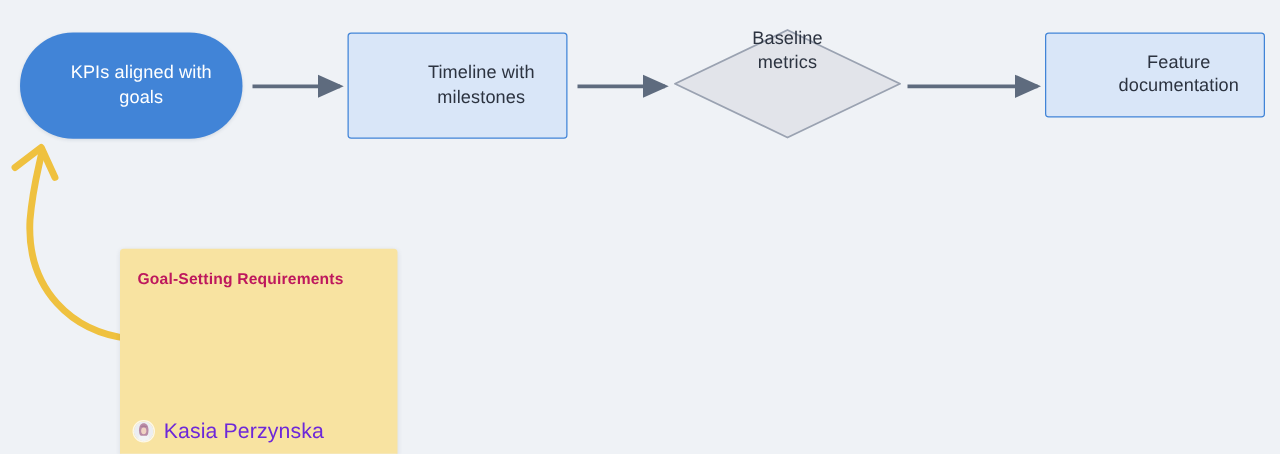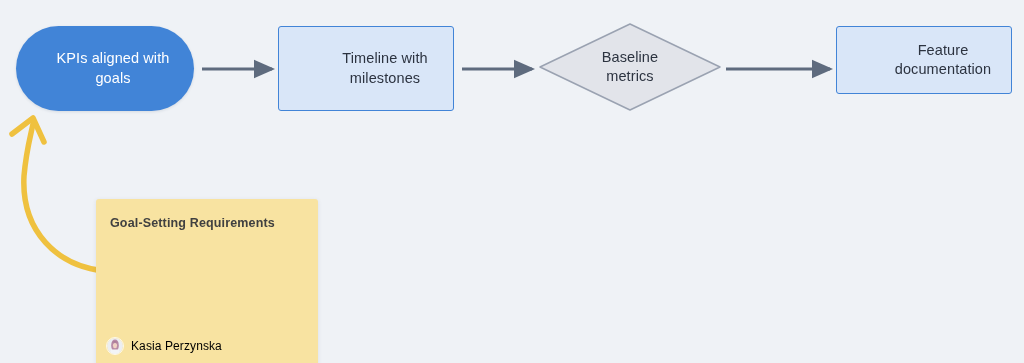--- a/index.html
+++ b/index.html
@@ -105,21 +105,20 @@
     top: 0;
   }
   .node-diamond .node-label {
     position: absolute;
     left: 0;
     top: 0;
     width: 184px;
     height: 90px;
     display: flex;
     align-items: center;
-    justify-content: center;
     flex-direction: column;
     color: #2c3340;
     font-size: 14.5px;
   }
 
   
   #sticky-note {
     position: absolute;
     left: 96px;
     top: 199px;
@@ -131,21 +130,21 @@
     box-sizing: border-box;
     overflow: hidden;
   }
   #sticky-title {
     position: absolute;
     left: 14px;
     top: 17px;
     right: 12px;
     font-size: 12.5px;
     font-weight: bold;
-    color: #404040;
+    color: #be185d;
     letter-spacing: 0.15px;
   }
   #sticky-author-row {
     position: absolute;
     left: 10px;
     bottom: 14px;
     display: flex;
     align-items: center;
     gap: 7px;
   }
@@ -153,22 +152,22 @@
     width: 18px;
     height: 18px;
     border-radius: 50%;
     overflow: hidden;
     flex: 0 0 auto;
     border: 1px solid rgba(255,255,255,0.75);
     box-sizing: border-box;
   }
   #sticky-avatar svg { display: block; }
   #sticky-author-name {
-    font-size: 12px;
-    color: #000000;
+    font-size: 17px;
+    color: #6d28d9;
     letter-spacing: 0.1px;
   }
 </style>
 </head>
 <body>
 
 <div id="canvas">
 
   <svg id="connector-layer" width="1024" height="363" viewBox="0 0 1024 363">
     <defs>

